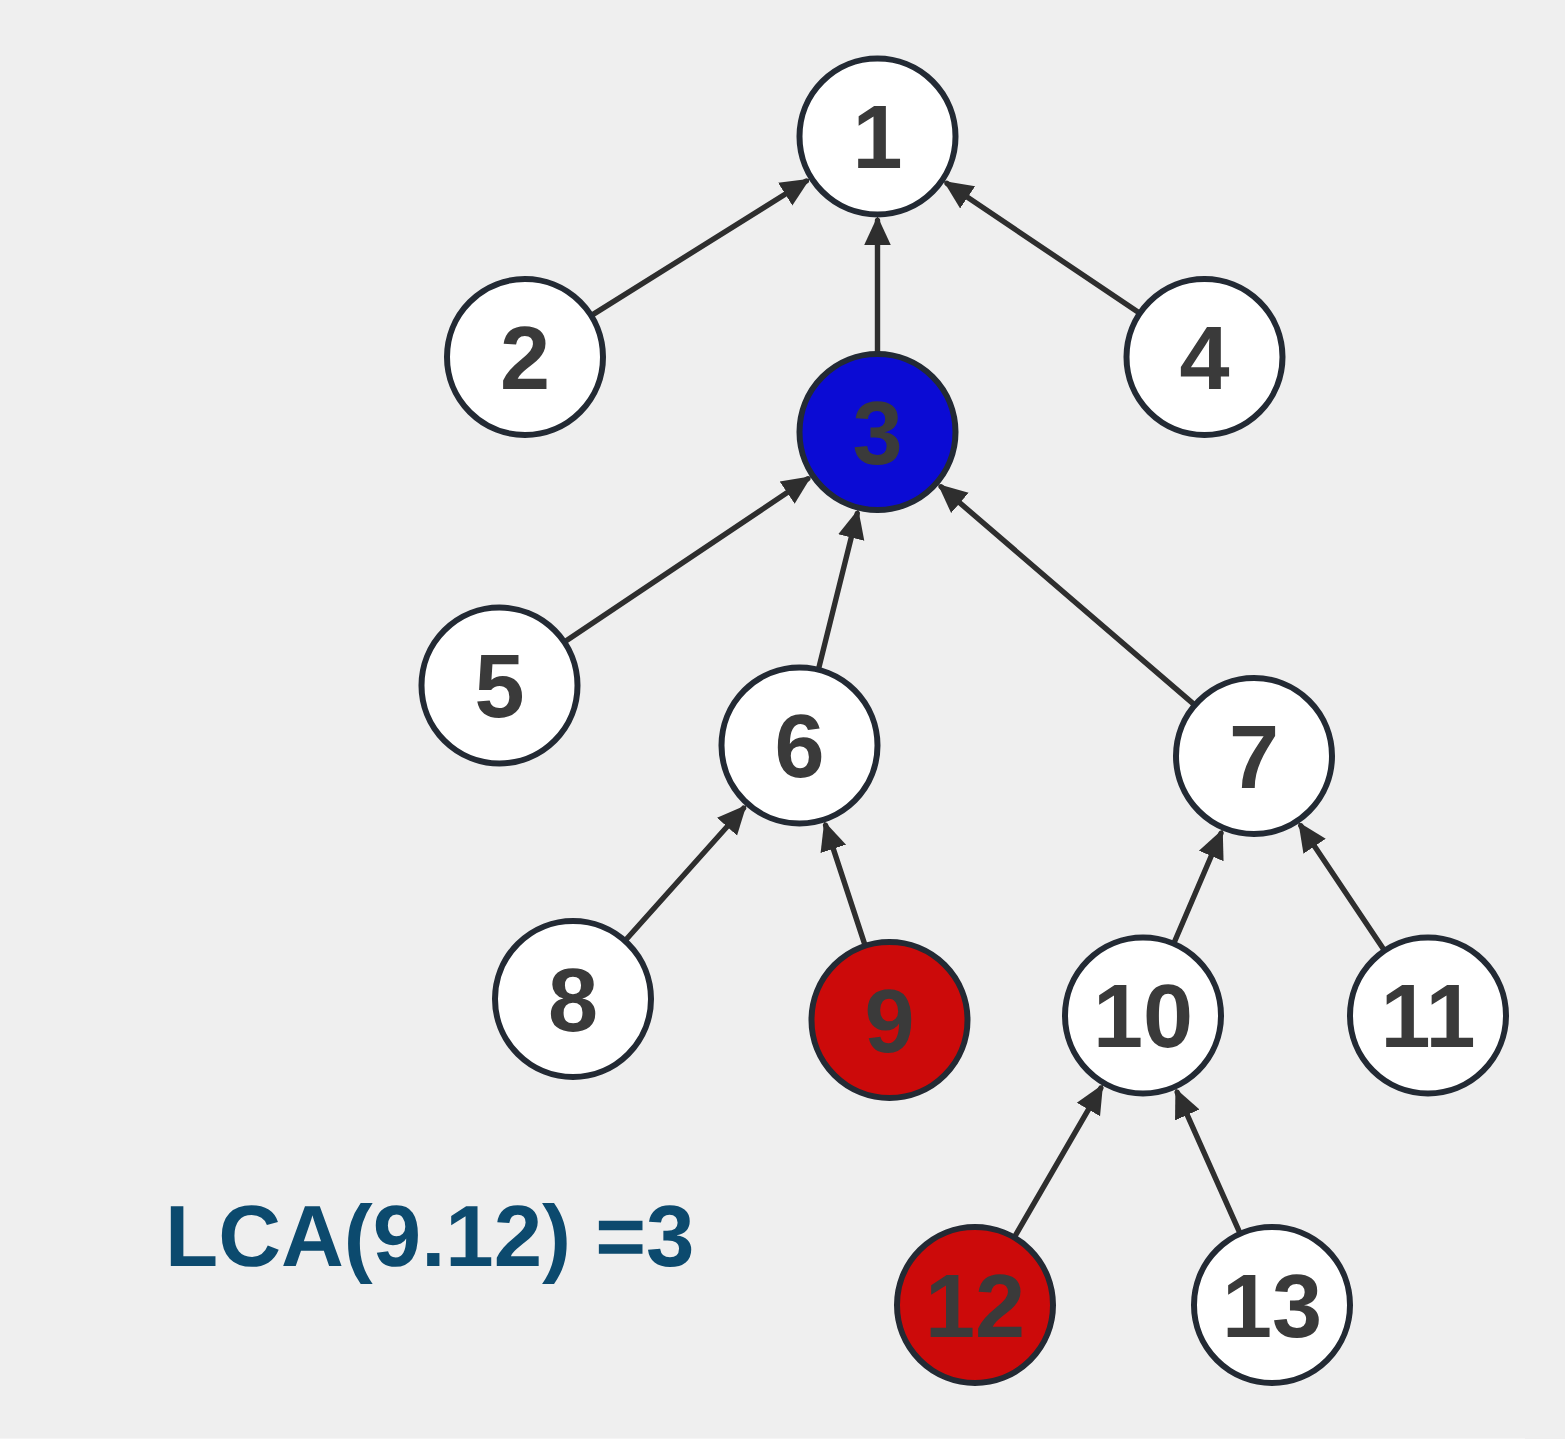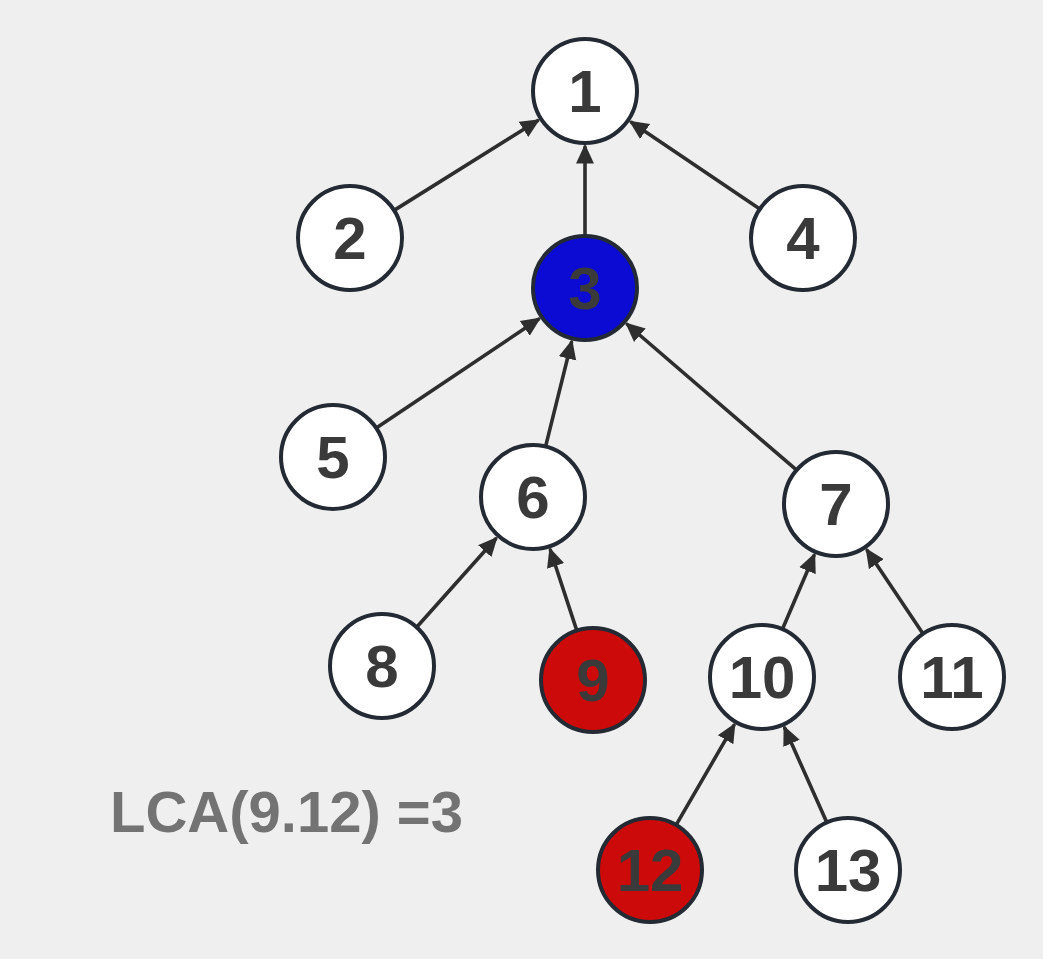--- a/index.html
+++ b/index.html
@@ -117,14 +117,14 @@
         <g>
           <circle cx="650" cy="870" r="52" class="node-circle" fill="#cc0a0a" stroke="#232a34"></circle>
           <text x="650" y="891" class="node-label" fill="#3a3a3a">12</text>
         </g>
         <g>
           <circle cx="848" cy="870" r="52" class="node-circle" fill="#ffffff" stroke="#232a34"></circle>
           <text x="848" y="891" class="node-label" fill="#3a3a3a">13</text>
         </g>
       </g>
   </svg>
-  <div class="lca-label" style="color: #737373;">LCA(9.12) =3</div>
+  <div class="lca-label" style="color: #0c4a6e; margin-top: 13px;">LCA(9.12) =3</div>
 </div>
 
 </body></html>

